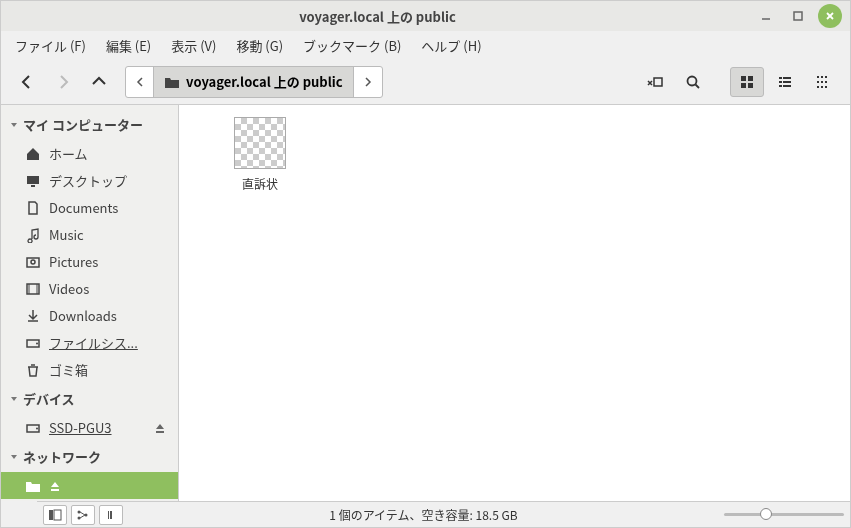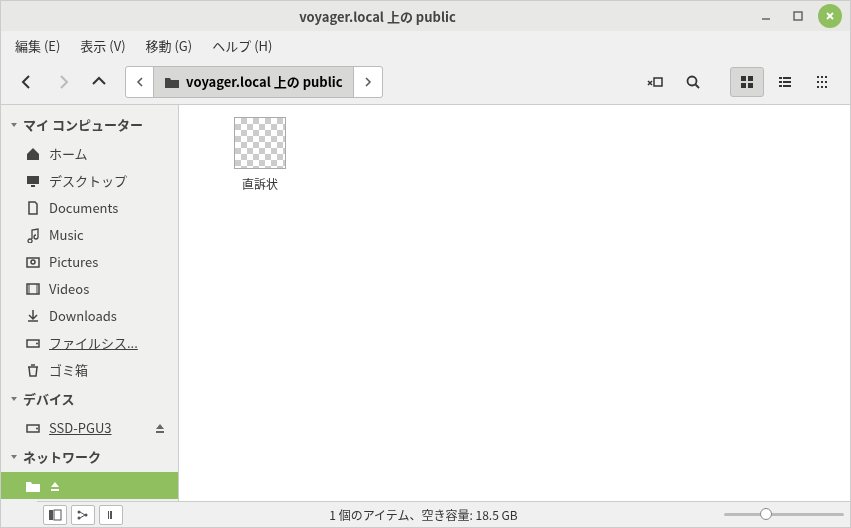--- a/index.html
+++ b/index.html
@@ -73,23 +73,25 @@
   </div>
   <div class="win-btn close-btn">
     <svg width="12" height="12" viewBox="0 0 12 12">
         <line x1="3" y1="3" x2="9" y2="9" stroke="currentColor" stroke-width="1.8"></line>
         <line x1="9" y1="3" x2="3" y2="9" stroke="currentColor" stroke-width="1.8"></line>
       </svg>
   </div>
 </div>
 
 <div class="menubar">
+  <div class="menu-item">ファイル (F)</div>
   <div class="menu-item">編集 (E)</div>
   <div class="menu-item">表示 (V)</div>
   <div class="menu-item">移動 (G)</div>
+  <div class="menu-item">ブックマーク (B)</div>
   <div class="menu-item">ヘルプ (H)</div>
 </div>
 
 <div class="toolbar">
   <div class="nav-btn">
     <svg width="18" height="18" viewBox="0 0 18 18">
         <path d="M11 3 L5 9 L11 15" fill="none" stroke="currentColor" stroke-width="2"></path>
       </svg>
   </div>
   <div class="nav-btn disabled">

